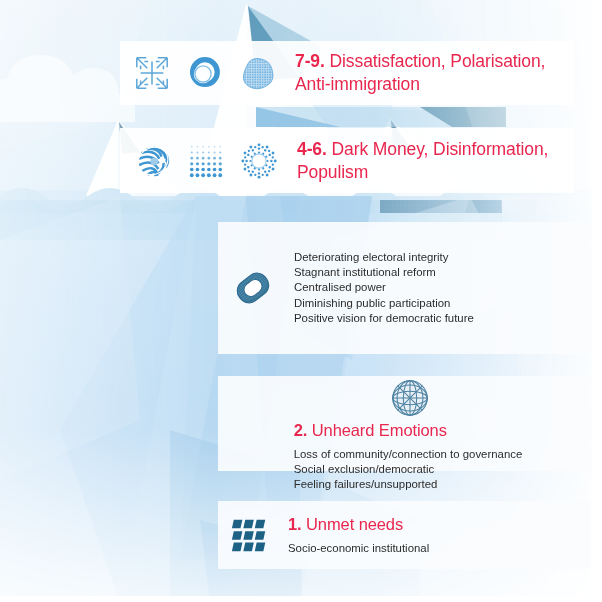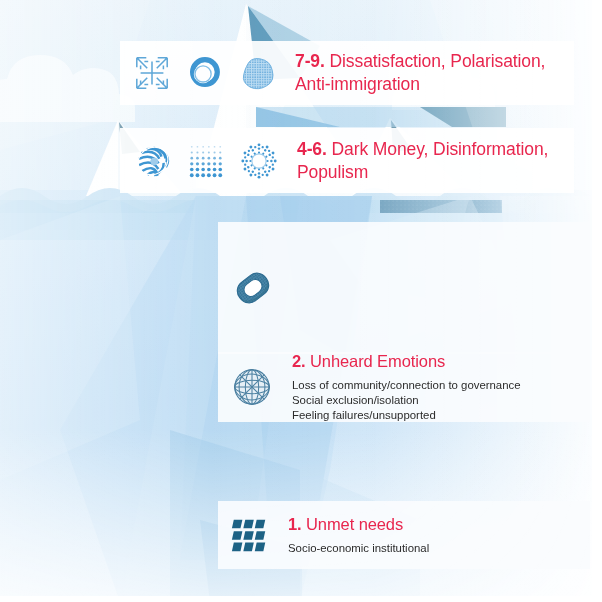--- a/index.html
+++ b/index.html
@@ -56,21 +56,21 @@
     font-size:11.4px;
     line-height:15.2px;
     color:#2b2b2b;
     white-space:nowrap;
   }
 
   
   #band1{top:41px;height:64px;}
   #band2{top:128px;height:65px;align-items:center;}
   #band3{top:222px;height:132px;}
-  #band4{top:352px;height:70px;}
+  #band4{top:376px;height:95px;flex-direction:column;}
   #band5{top:501px;height:68px;}
 
   .panel-white{background:rgba(255,255,255,0.93);}
   .panel-card{background:rgba(250,252,254,0.93);}
 </style>
 </head>
 <body>
 
 <div id="stage">
 
@@ -405,20 +405,27 @@
           <rect x="7" y="12" width="34" height="24" rx="11" fill="#4a86a8"></rect>
           <rect x="7" y="12" width="34" height="24" rx="11" fill="url(#meshdots3)" opacity="0.8"></rect>
           <rect x="7" y="12" width="34" height="24" rx="11" fill="none" stroke="#2e6c91" stroke-width="1.2"></rect>
           <rect x="14" y="17" width="20" height="14" rx="7" fill="#ffffff"></rect>
           <rect x="14" y="17" width="20" height="14" rx="7" fill="none" stroke="#2e6c91" stroke-width="1"></rect>
           <path d="M7 24 q0 12 17 12 q17 0 17 -12 l0 -2 q0 12 -17 12 q-17 0 -17 -12 z" fill="#36748f" opacity="0.7"></path>
         </g>
       </svg>
     </div>
     <div class="txt">
+      <ul class="bullets">
+        <li>Deteriorating electoral integrity</li>
+        <li>Stagnant institutional reform</li>
+        <li>Centralised power</li>
+        <li>Diminishing public participation</li>
+        <li>Positive vision for democratic future</li>
+      </ul>
     </div>
   </div>
 
   <div class="band band-card panel-card" id="band4">
     <div class="icons card">
       <svg class="ico" width="44" height="44" viewBox="0 0 46 46">
         <g stroke="#4a7fa0" stroke-width="1.1" fill="none">
           <circle cx="23" cy="23" r="18"></circle>
           <ellipse cx="23" cy="23" rx="7" ry="18"></ellipse>
           <ellipse cx="23" cy="23" rx="13.5" ry="18"></ellipse>
@@ -429,21 +436,21 @@
           <line x1="10" y1="10" x2="36" y2="36"></line>
           <line x1="36" y1="10" x2="10" y2="36"></line>
         </g>
         <circle cx="23" cy="23" r="18" fill="#5f92b4" opacity="0.1"></circle>
       </svg>
     </div>
     <div class="txt">
       <p class="card-title"><span class="num">2.</span> <span>Unheard Emotions</span></p>
       <ul class="bullets">
         <li>Loss of community/connection to governance</li>
-        <li>Social exclusion/isolation</li>
+        <li>Social exclusion/democratic</li>
         <li>Feeling failures/unsupported</li>
       </ul>
     </div>
   </div>
 
   <div class="band band-card panel-card" id="band5">
     <div class="icons card">
       <svg class="ico" width="40" height="40" viewBox="0 0 42 42">
         <g fill="#1d6285">
           <path d="M4 5 h9 l-2 9 h-9 z"></path>

